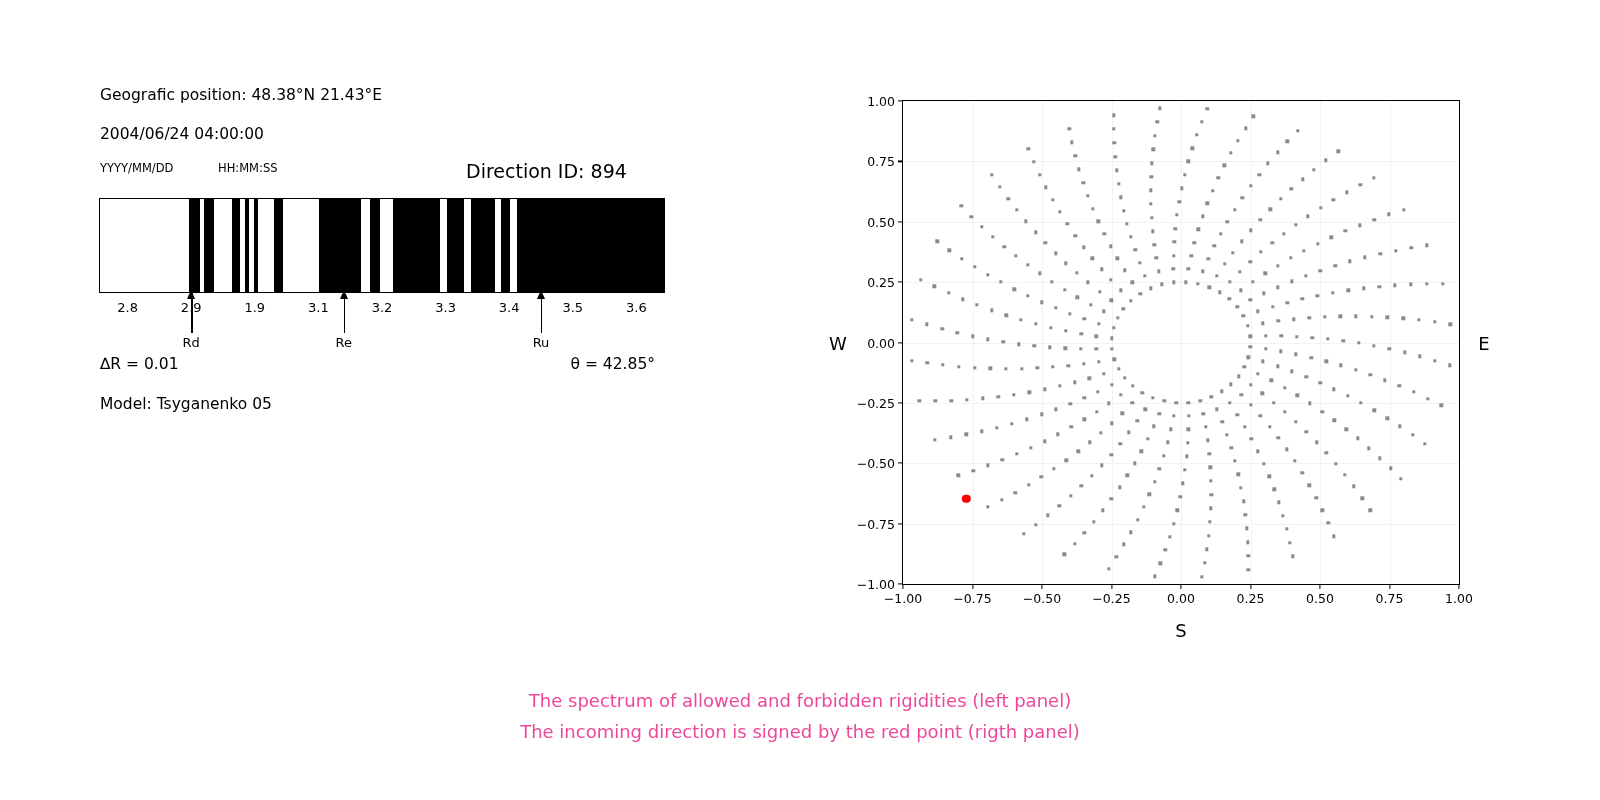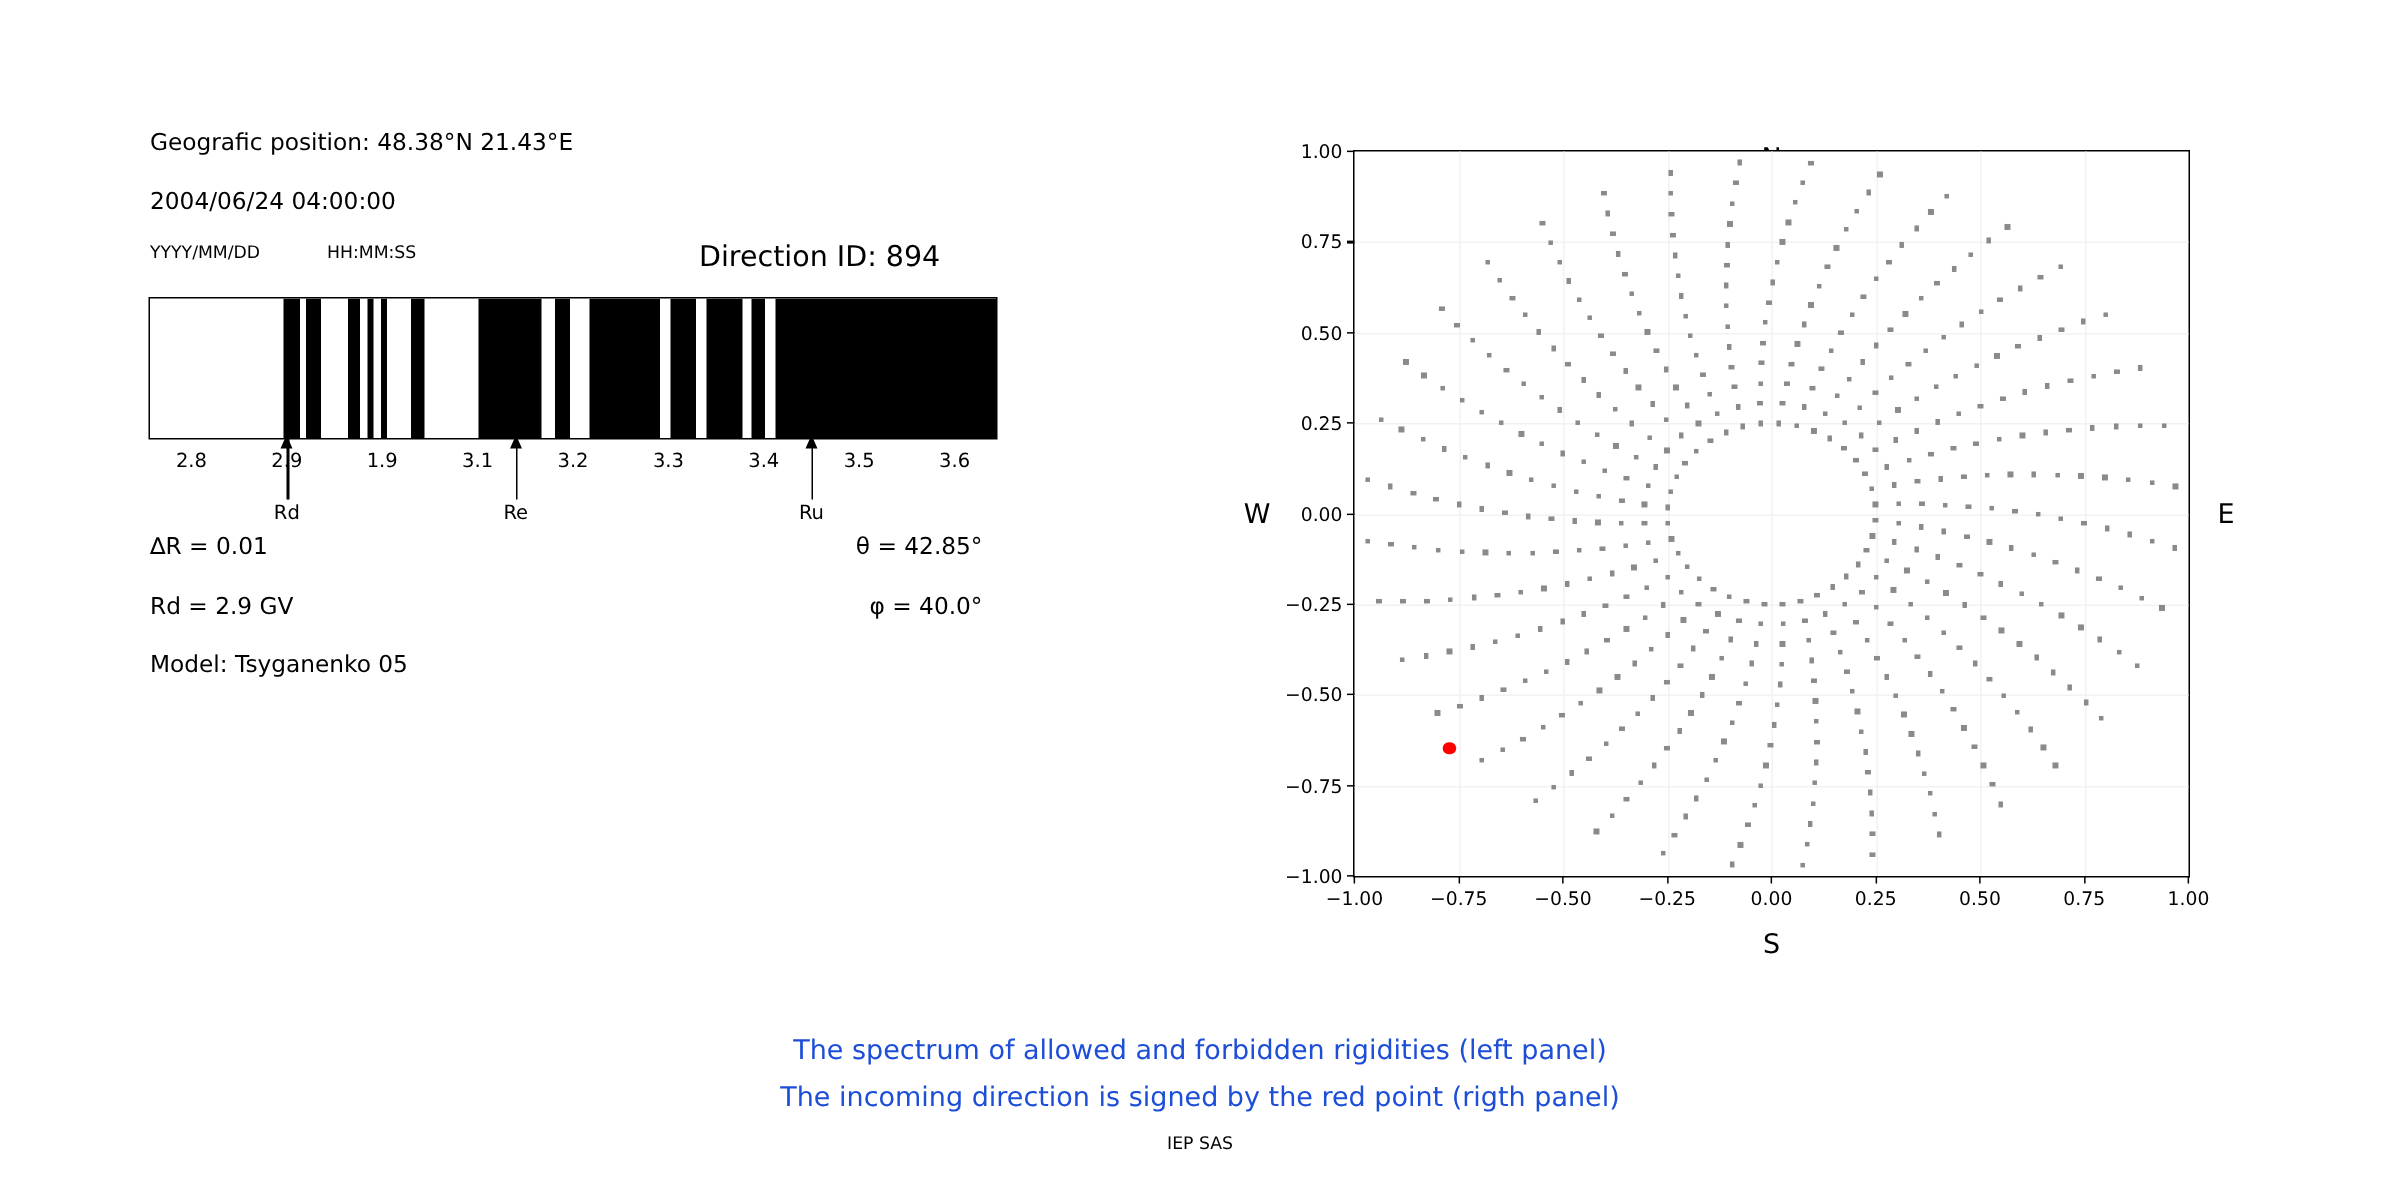--- a/index.html
+++ b/index.html
@@ -66,21 +66,21 @@
   .xtickmark{position:absolute;top:100%;width:1.2px;height:5px;background:#000;
     transform:translateX(-50%);}
 
   #lbl-N{position:absolute;left:361px;top:56px;font-size:18px;transform:translate(-50%,-50%);}
   #lbl-S{position:absolute;left:361px;top:580px;font-size:18px;transform:translate(-50%,-50%);}
   #lbl-W{position:absolute;left:18px;top:293px;font-size:18px;transform:translate(-50%,-50%);}
   #lbl-E{position:absolute;left:664px;top:293px;font-size:18px;transform:translate(-50%,-50%);}
 
   
   #caption{position:absolute;left:0;top:685px;width:1600px;text-align:center;}
-  .cap-line{font-size:18px;line-height:31px;color:#1d4ed8;}
+  .cap-line{font-size:18px;line-height:31px;color:#ec4899;}
   #footer{position:absolute;left:0;top:755px;width:1600px;text-align:center;
     font-size:11.5px;color:#000;}
 </style>
 </head>
 <body>
 
 <div class="fig">
 
   <div id="left-panel">
 
@@ -136,24 +136,20 @@
           <div class="shaft"></div>
           <div class="head"></div>
           <div class="mlbl">Ru</div>
         </div>
       </div>
 
     <div id="params">
         <div class="prow">
           <div class="pleft">∆R = 0.01</div>
           <div class="pright">θ = 42.85°</div>
-        </div>
-        <div class="prow">
-          <div class="pleft">Rd = 2.9 GV</div>
-          <div class="pright">φ = 40.0°</div>
         </div>
         <div class="prow">
           <div class="pleft">Model: Tsyganenko 05</div>
         </div>
       </div>
   </div>
 
   <div id="right-panel">
     <div id="lbl-N">N</div>
     <div id="lbl-S">S</div>
@@ -719,14 +715,13 @@
         <div class="xtick" style="left: 556px;">1.00</div>
         <div class="xtickmark" style="left: 556px;"></div>
       </div>
   </div>
 
   <div id="caption">
     <div class="cap-line">The spectrum of allowed and forbidden rigidities (left panel)</div>
     <div class="cap-line">The incoming direction is signed by the red point (rigth panel)</div>
   </div>
 
-  <div id="footer">IEP SAS</div>
 </div>
 
 </body></html>

